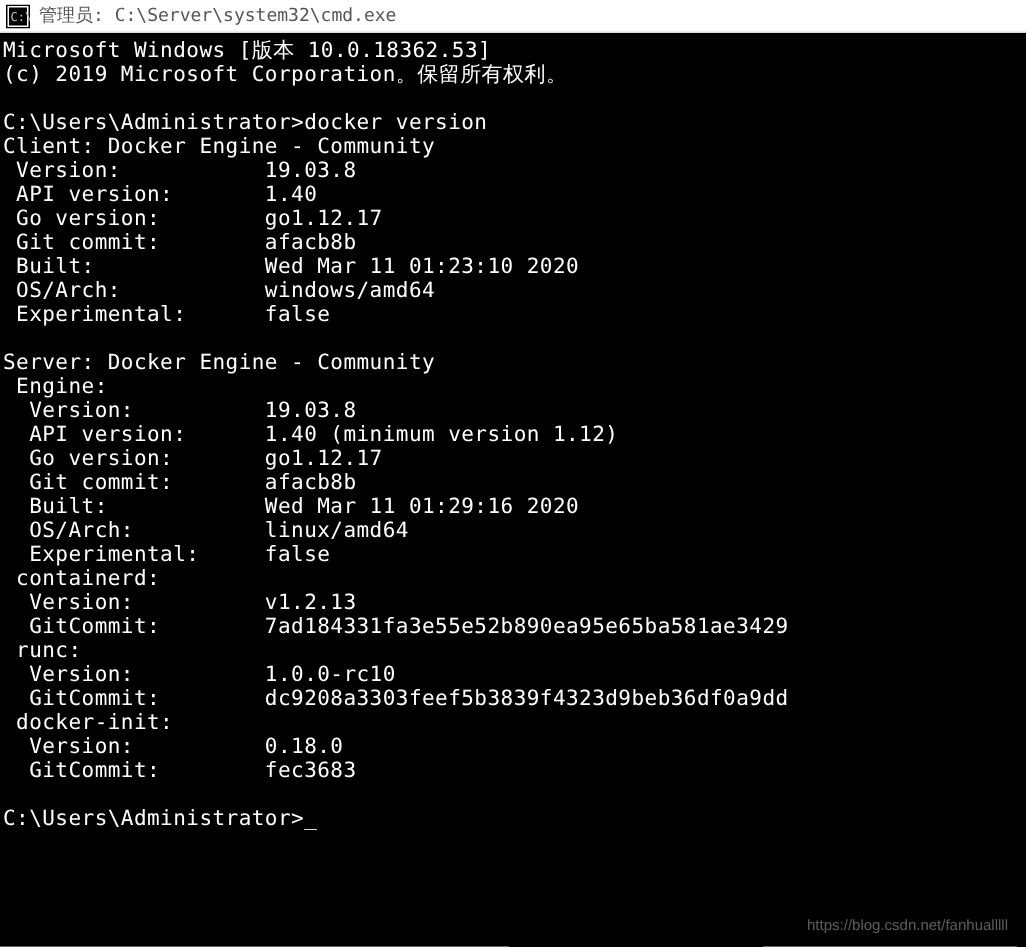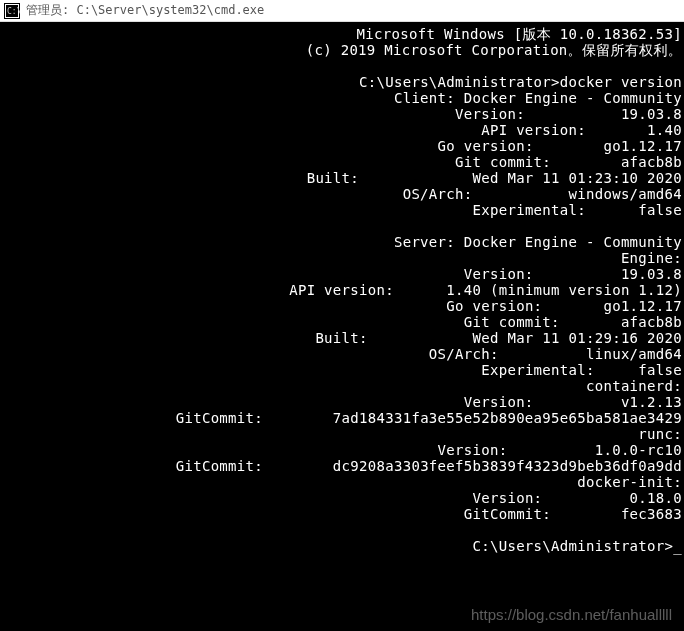--- a/index.html
+++ b/index.html
@@ -41,28 +41,28 @@
       background: #000000;
       color: #ffffff;
       font-family: "SimSun", "NSimSun", "Consolas", monospace;
       font-size: 14px;
       line-height: 16px;
       padding: 4px 2px;
       white-space: pre;
       overflow: hidden;
       letter-spacing: 0.3px;
     }
-    .termline { min-height: 16px; text-align: right; }
+    .termline { min-height: 16px; }
     .watermark {
       position: absolute;
       right: 12px;
       bottom: 8px;
       color: rgba(170,170,170,0.55);
       font-family: Arial, sans-serif;
-      font-size: 15px;
+      font-size: 10px;
       pointer-events: none;
       margin-top: 31px;
     }
     .cursor { display: inline-block; }
   </style>
 </head>
 <body>
 
 <div class="window">
   <div class="titlebar">

